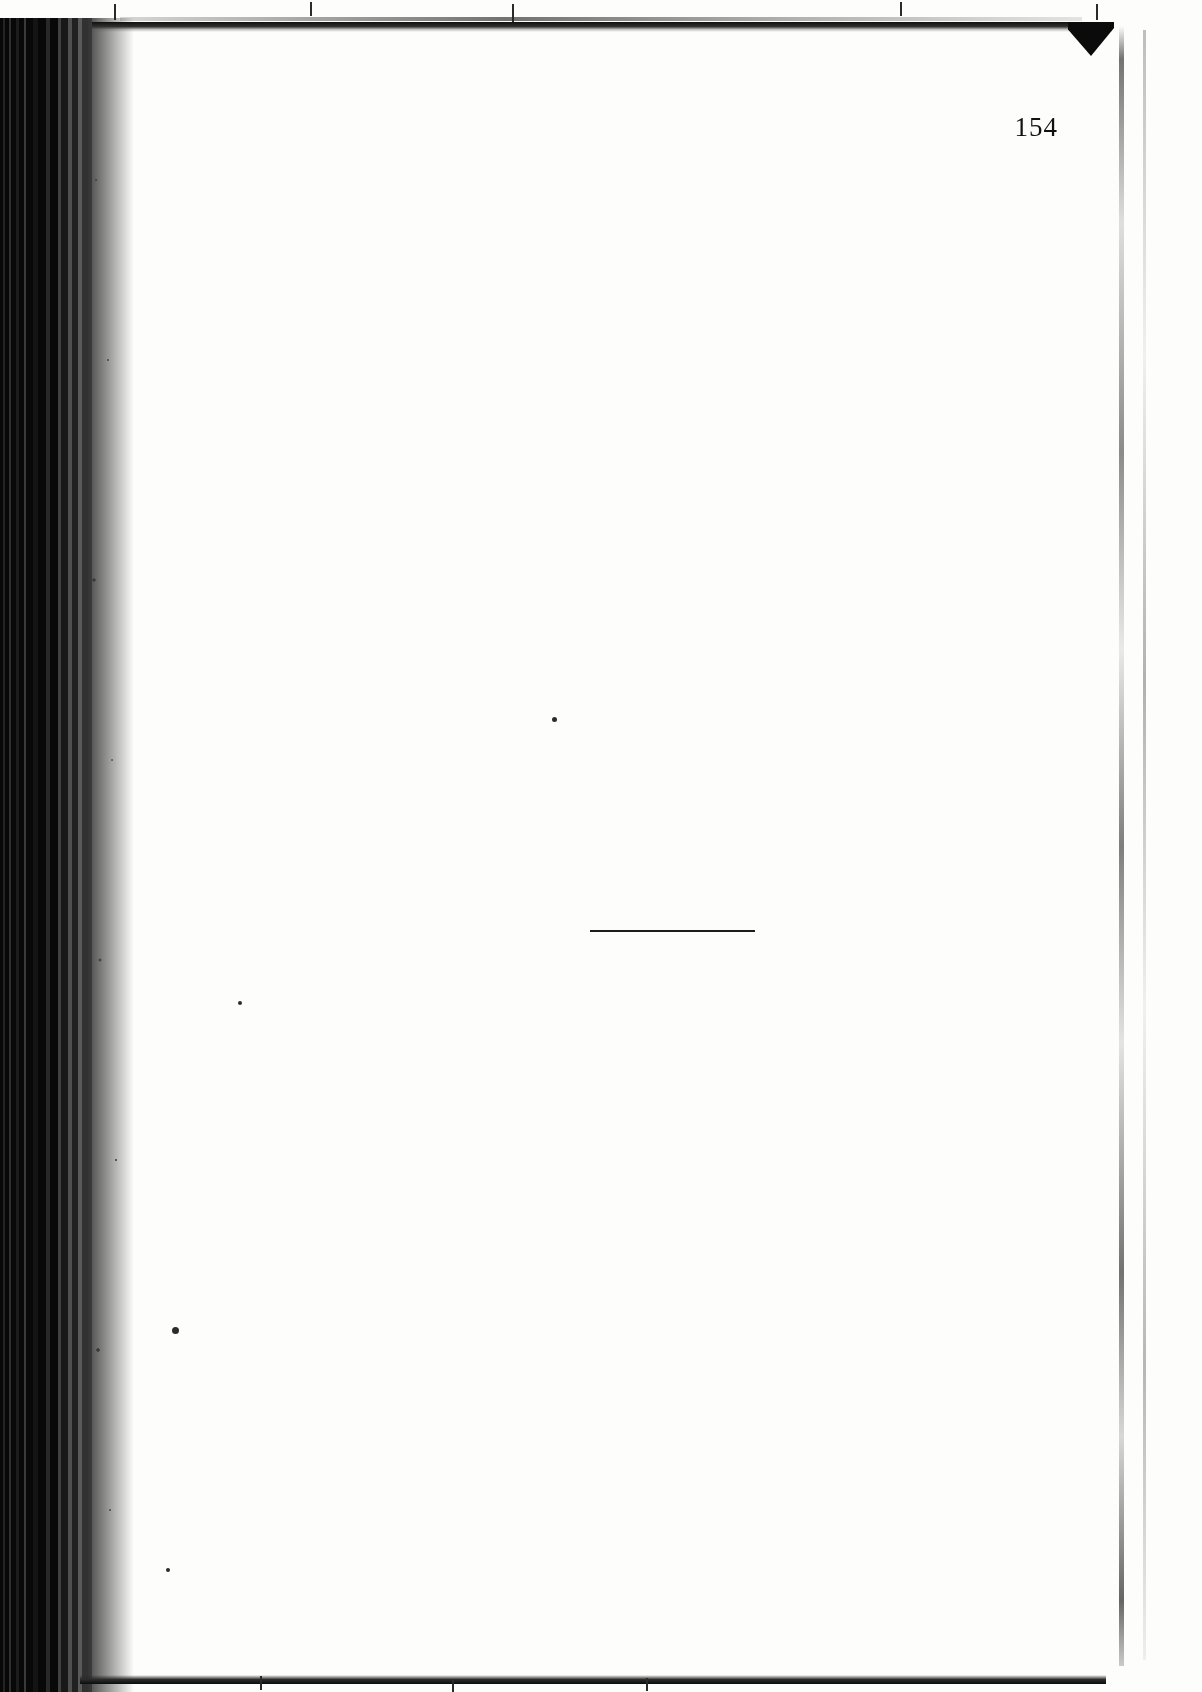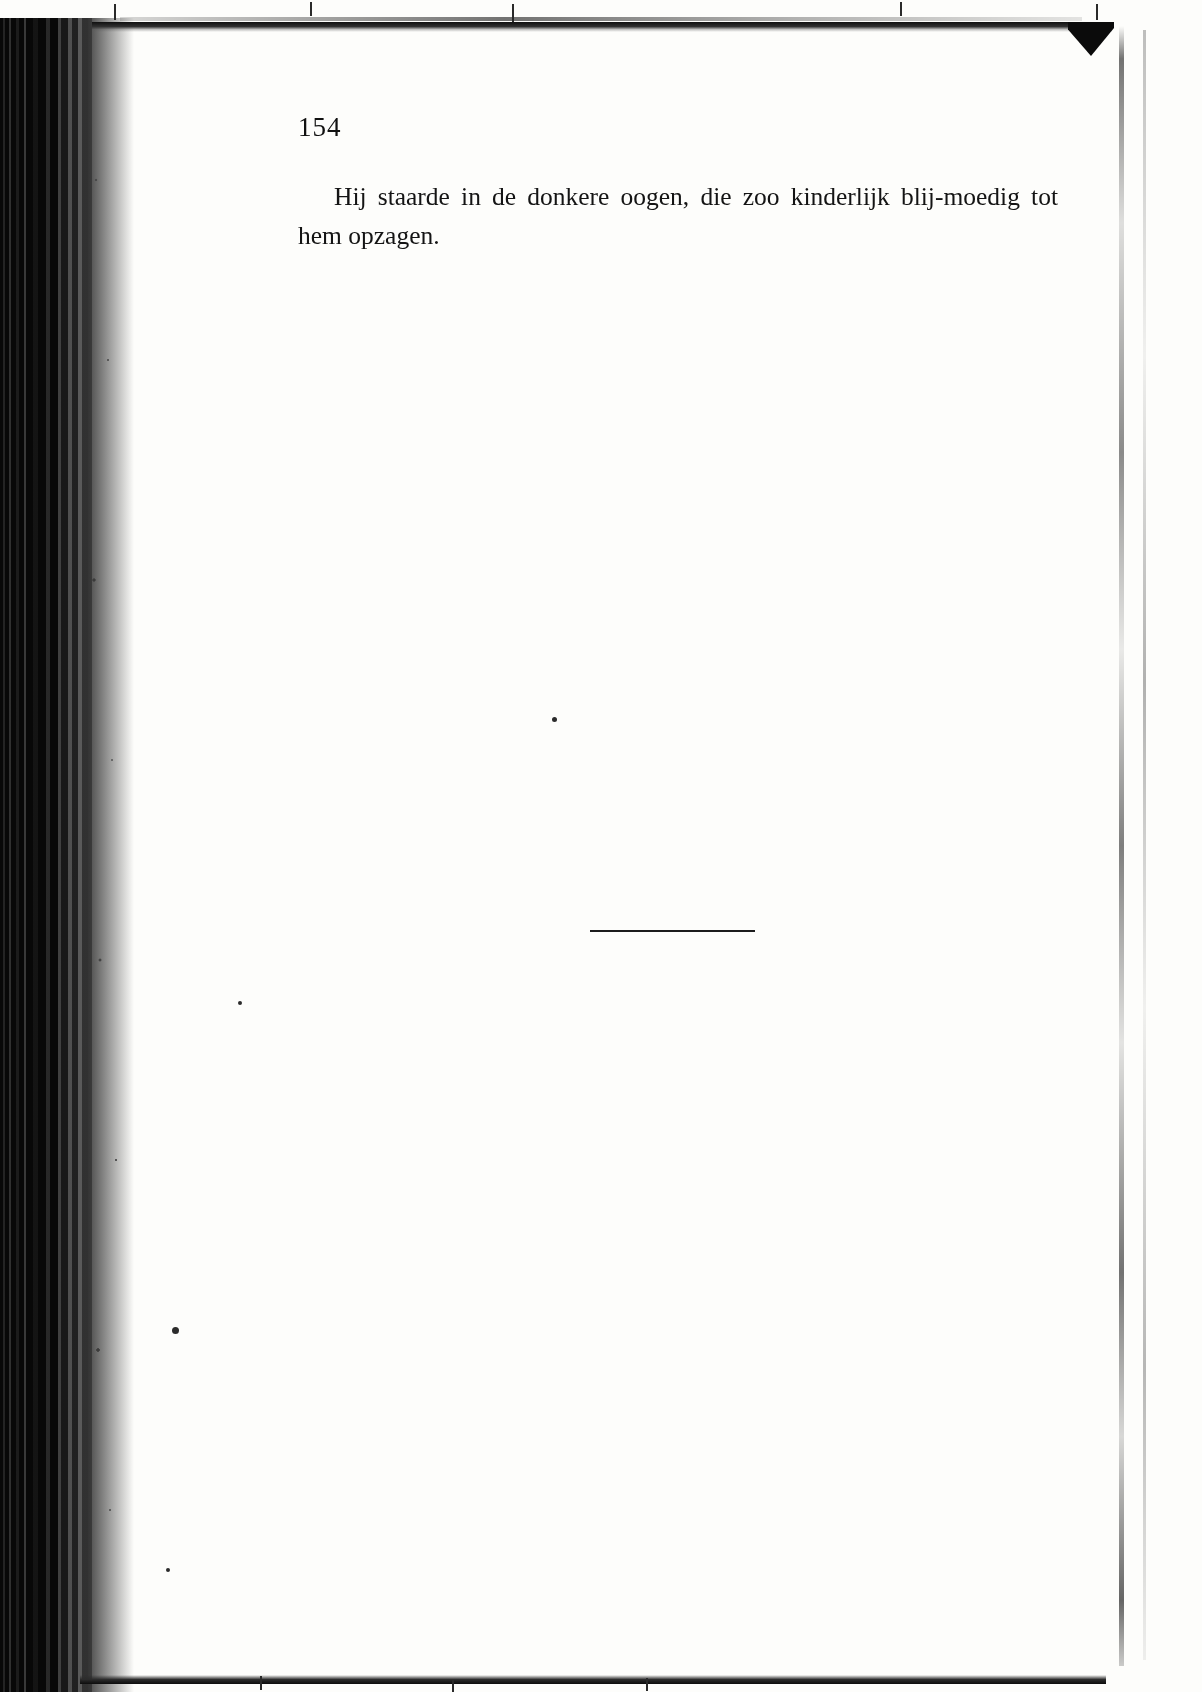--- a/index.html
+++ b/index.html
@@ -166,21 +166,21 @@
   }
 
   
   #text-column {
     position: absolute;
     left: 298px;
     top: 112px;
     width: 760px;
   }
   #page-number {
-    text-align: left;
+    text-align: right;
     font-size: 27px;
     letter-spacing: 1px;
     color: #111;
     margin: 0 0 34px 0;
     font-family: "Liberation Serif", serif;
   }
   .para {
     margin: 0 0 2px 0;
     font-size: 25.5px;
     line-height: 39px;
@@ -242,18 +242,17 @@
   <div id="ink-specks">
       <div class="speck" style="left: 172px; top: 1327px; width: 7px; height: 7px;"></div>
       <div class="speck" style="left: 552px; top: 717px; width: 5px; height: 5px;"></div>
       <div class="speck" style="left: 238px; top: 1001px; width: 4px; height: 4px;"></div>
       <div class="speck" style="left: 166px; top: 1568px; width: 4px; height: 4px;"></div>
     </div>
 
   <div id="text-column">
     <div id="page-number">154</div>
 
-    <p class="para">Hij staarde in de donkere oogen, die zoo kinderlijk blij-moedig tot hem opzagen.</p>
   </div>
 
   <div id="section-rule"></div>
 
 </div>
 
 </body></html>

